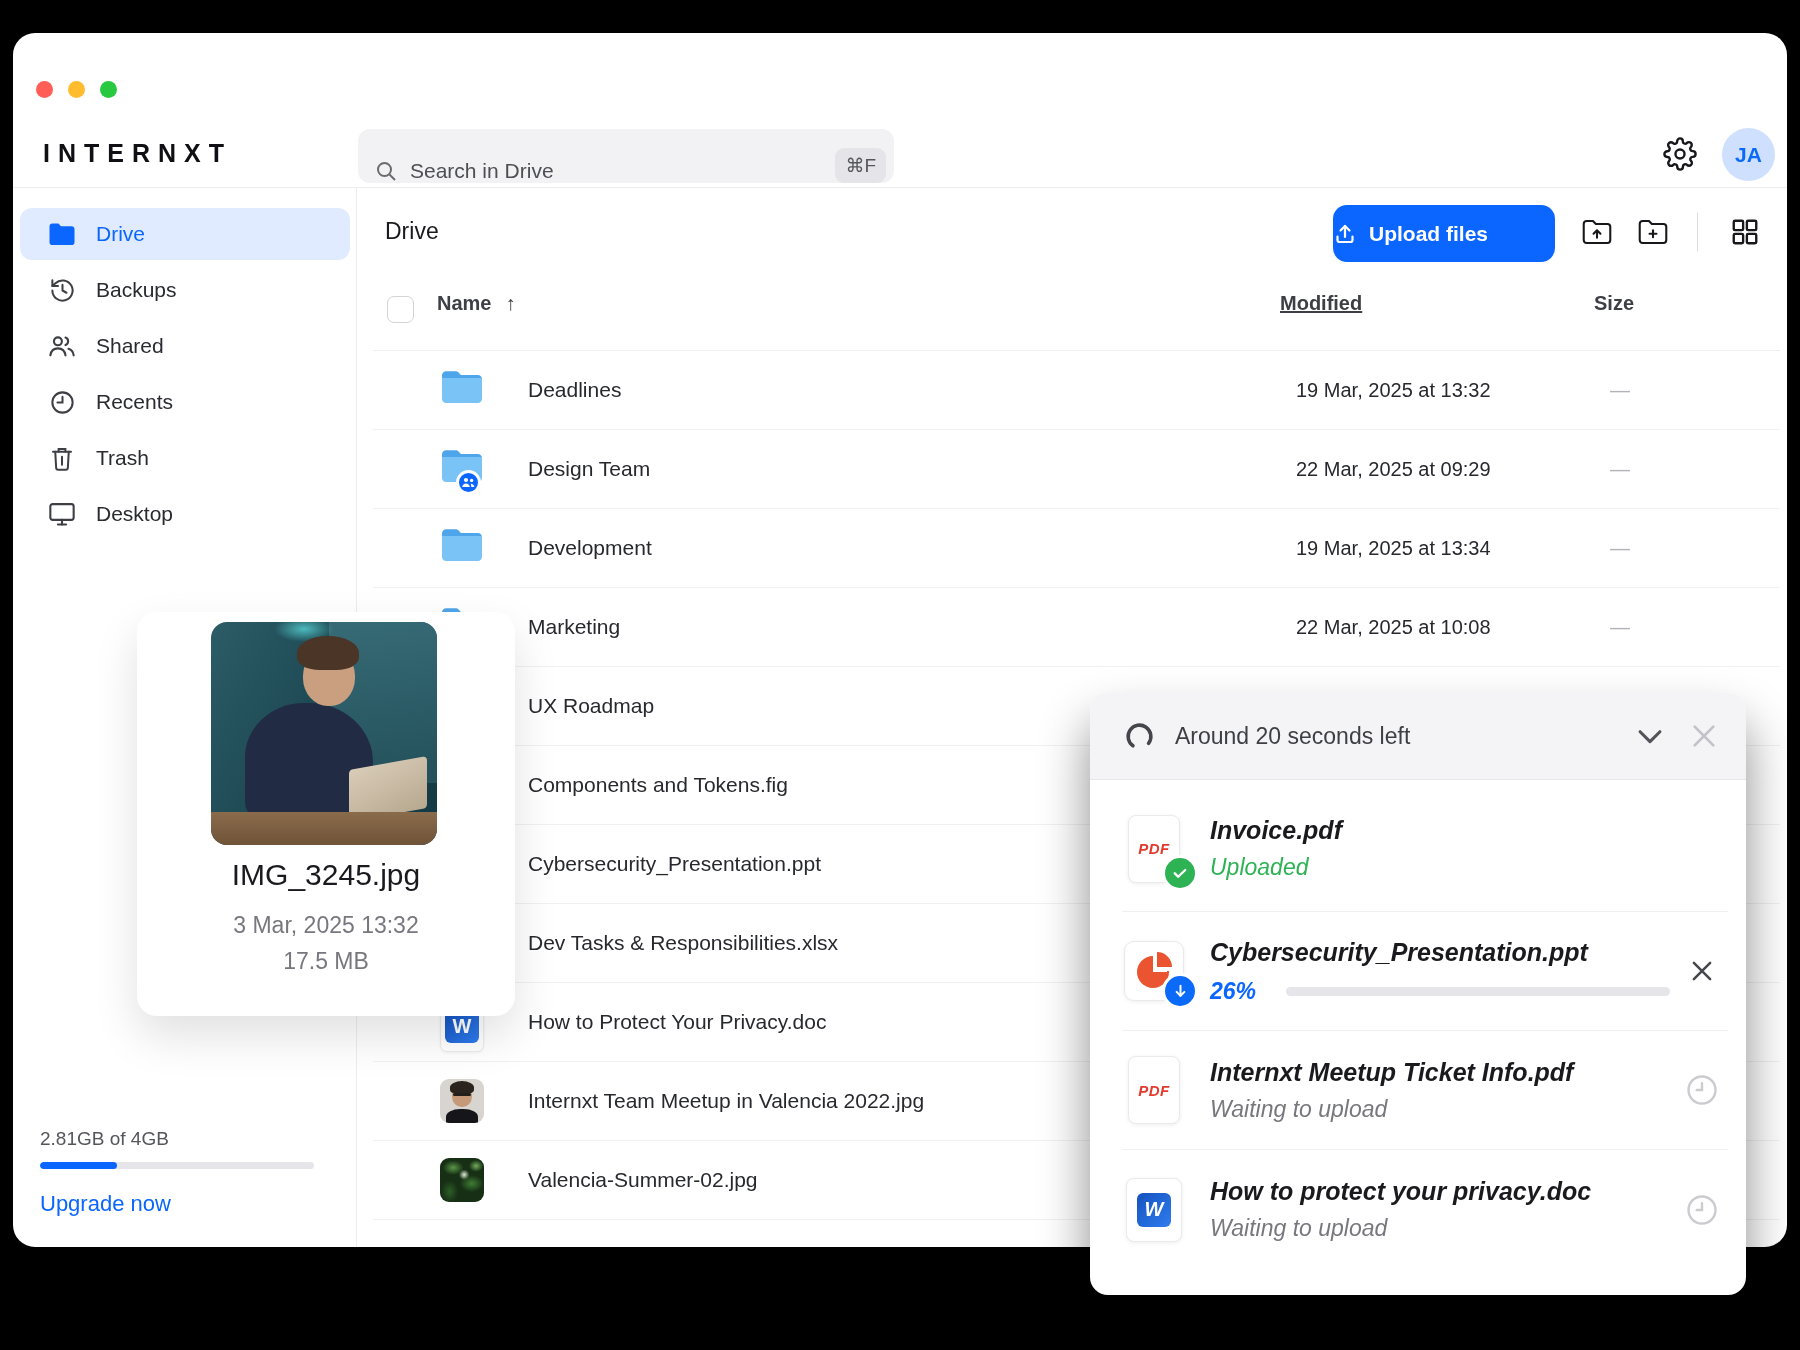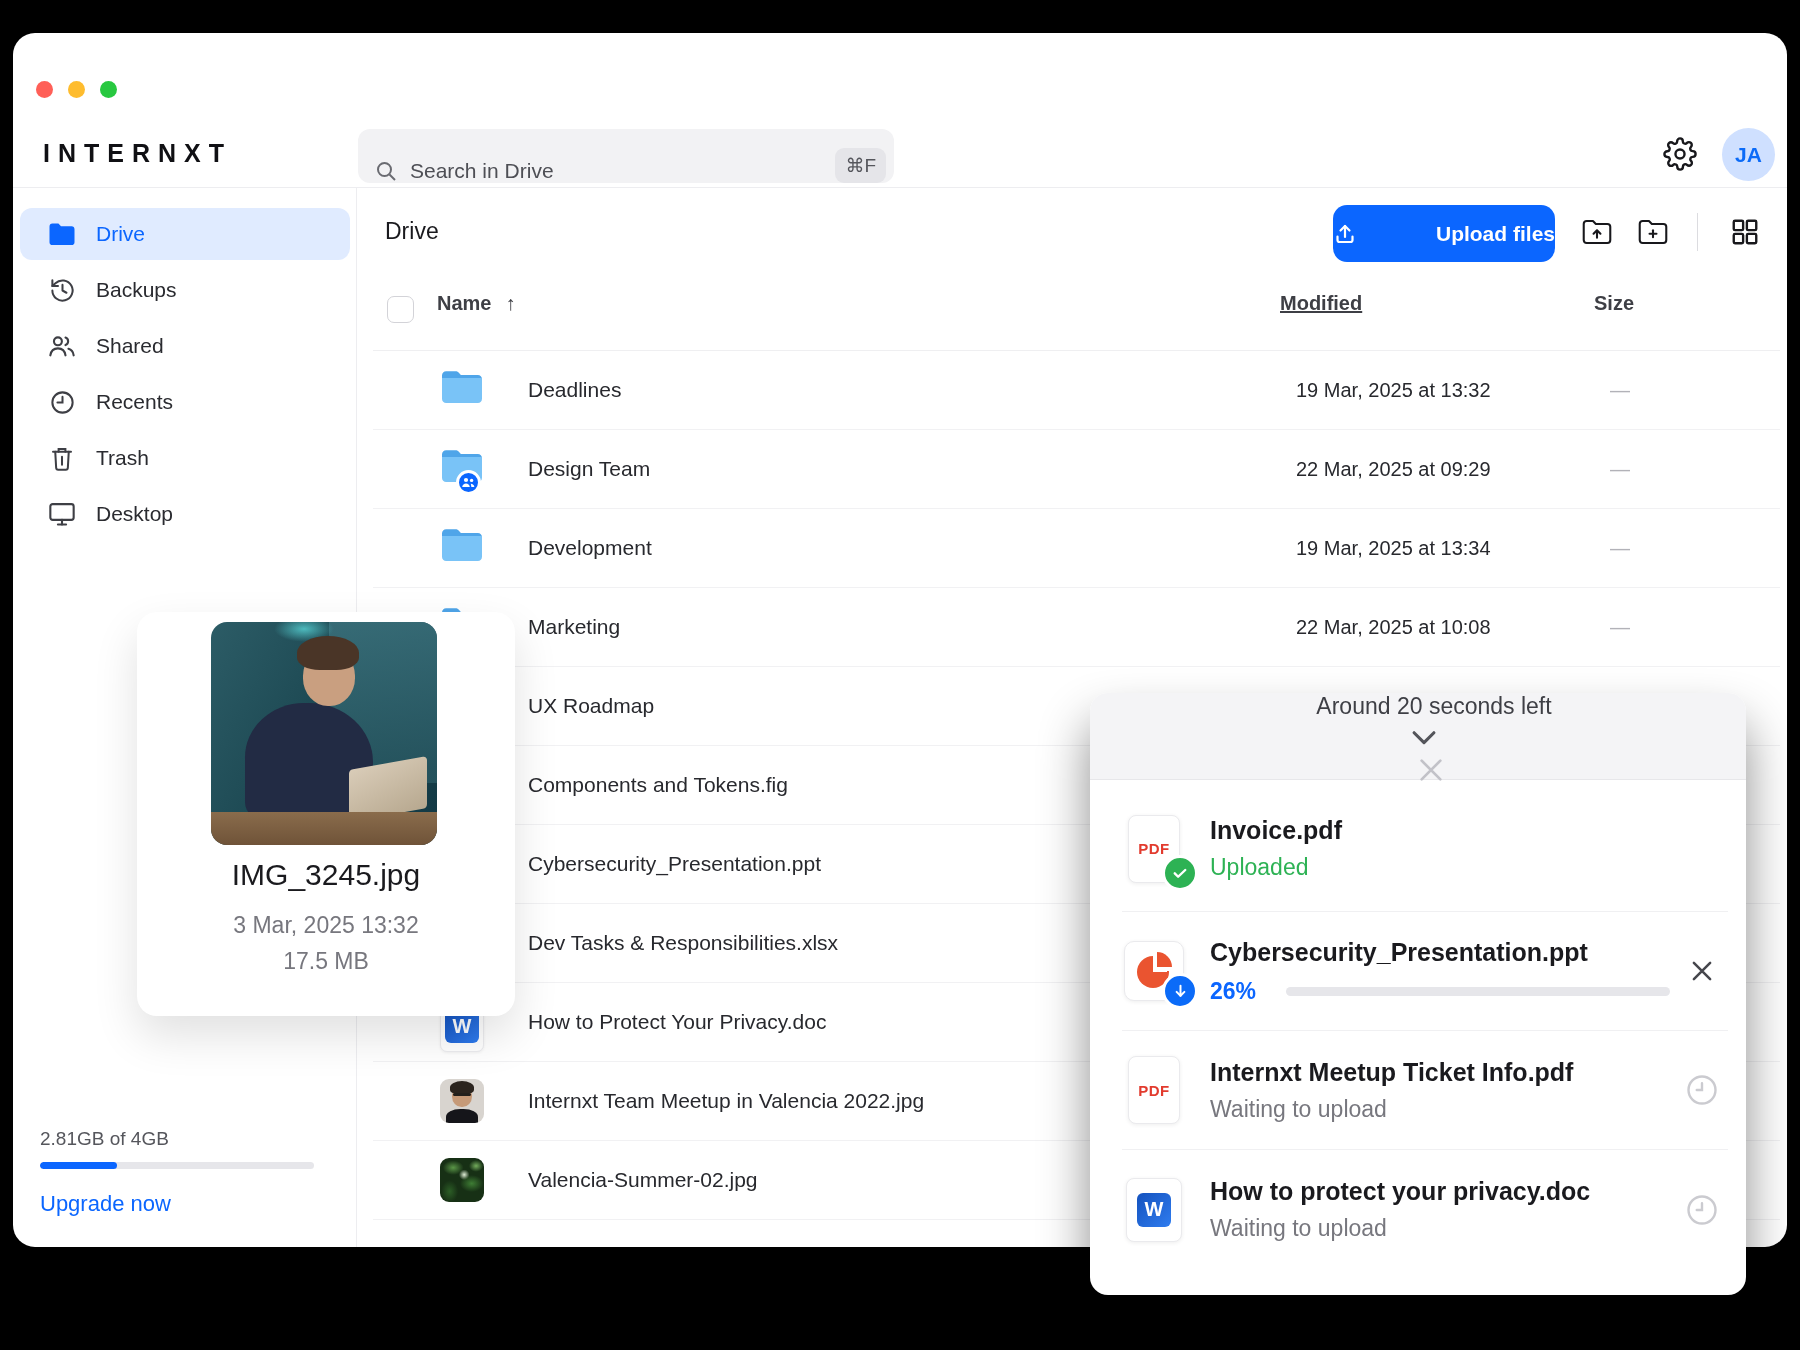--- a/index.html
+++ b/index.html
@@ -41,21 +41,21 @@
   .storage-track { margin-top:12px; width:274px; height:7px; border-radius:4px; background:#E6E6EA; overflow:hidden; }
   .storage-fill { height:100%; border-radius:4px; background:#0B66FF; }
   .upgrade { margin-top:22px; color:#0B66FF; font-size:22px; font-weight:500; }
 
   
   .main { position:absolute; left:344px; top:155px; width:1430px; height:1059px; }
   .page-title { position:absolute; left:28px; top:30px; font-size:23px; color:#1A1A1E; font-weight:500; }
 
   .upload-btn { position:absolute; left:976px; top:17px; width:222px; height:57px; background:#0B66FF;
                 border:none; border-radius:14px; color:#fff; font-size:21px; font-weight:600;
-                display:flex; align-items:center; justify-content:space-between; gap:12px; font-family:inherit; }
+                display:flex; align-items:center; justify-content:flex-start; gap:12px; font-family:inherit; }
   .tool-ic { position:absolute; top:29px; width:30px; height:30px; }
   .tool-divider { position:absolute; left:1340px; top:25px; width:1px; height:38px; background:#DCDCE0; }
 
   .table-head { position:absolute; left:0; top:104px; width:1430px; height:58px; }
   .checkbox { position:absolute; left:30px; top:4px; width:27px; height:27px; border:1.5px solid #D3D3D8;
               border-radius:7px; background:#fff; }
   .th { position:absolute; font-size:20px; font-weight:600; color:#3E3F45; top:0; }
   .th-name { left:80px; }
   .th-mod { left:923px;text-decoration:underline; }
   .th-size { left:1237px; }
@@ -109,26 +109,26 @@
   .pi-head { position:absolute; left:92px; top:26px; width:52px; height:58px; border-radius:48%; background:#C99F80; }
   .pi-hair { position:absolute; left:86px; top:14px; width:62px; height:34px; border-radius:55% 55% 40% 40%; background:#4A3527; }
   .pname { position:absolute; top:246px; width:100%; text-align:center; font-size:30px; font-weight:500; color:#1A1A1E; }
   .pdate { position:absolute; top:300px; width:100%; text-align:center; font-size:23px; color:#77777E; }
   .psize { position:absolute; top:336px; width:100%; text-align:center; font-size:23px; color:#77777E; }
 
   
   .panel { position:absolute; left:1077px; top:660px; width:656px; height:602px; background:#fff;
            border-radius:18px; box-shadow:0 30px 50px rgba(0,0,0,.45); z-index:40; overflow:hidden; }
   .panel-head { height:87px; background:#F4F4F6; border-bottom:1px solid #E7E7EA;
-                display:flex; align-items:center; padding:0 22px 0 34px;flex-direction:column; }
+                display:flex; align-items:center; padding:0 22px 0 34px; }
   .panel-title { margin-left:20px; font-size:23px; color:#3E3F45; font-weight:500; flex:1; }
   .phead-btn { width:40px; height:40px; display:flex; align-items:center; justify-content:center; }
   .u-rows { padding:6px 0 0 0; }
   .u-row { display:flex; align-items:center; height:119px; margin:0 18px 0 32px; padding-right:4px;
-           border-bottom:1px solid #F0F0F2; }
+           border-bottom:1px solid #F0F0F2;font-style:italic; }
   .u-row:first-child { height:126px; }
   .u-row:last-child { border-bottom:none; }
   .u-ic { position:relative; width:64px; display:flex; justify-content:center; }
   .file-card { width:52px; height:68px; background:#fff; border:1px solid #EAEAED; border-radius:8px;
                box-shadow:0 1px 4px rgba(0,0,0,.07); display:flex; align-items:center; justify-content:center; }
   .pdf-label { color:#E23B2E; font-weight:800; font-size:15px; letter-spacing:.5px; }
   .ppt-card { position:relative; width:60px; height:60px; background:#fff; border:1px solid #EAEAED; border-radius:10px;
               box-shadow:0 1px 4px rgba(0,0,0,.07); }
   .ppt-pie { position:absolute; left:12px; top:14px; width:32px; height:32px; border-radius:50%;
              background:conic-gradient(from 0deg, transparent 0 88deg, #EA5430 88deg 360deg); }

